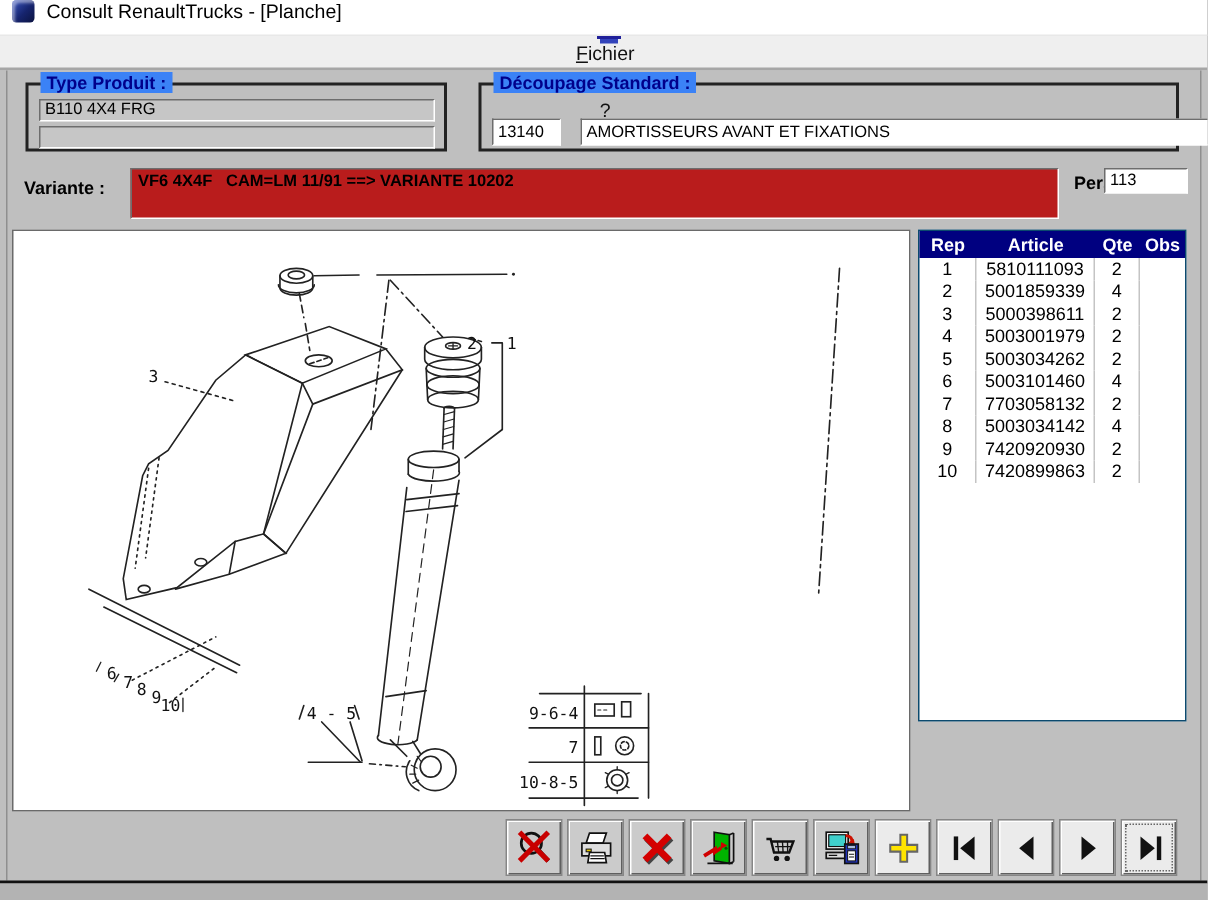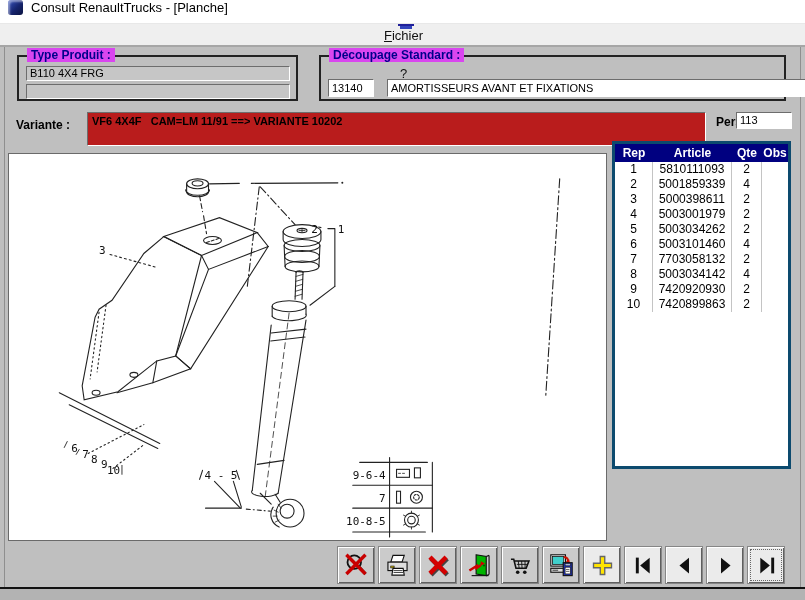--- a/index.html
+++ b/index.html
@@ -23,21 +23,21 @@
   .menu-item::first-letter { text-decoration:underline; }
 
   
   .frame-left  { position:absolute; left:4px;  top:47px; width:1px; height:540px; background:#8f8f8f; }
   .frame-right { position:absolute; left:800px; top:47px; width:1px; height:540px; background:#8f8f8f; }
   .bottom-line { position:absolute; left:0; top:587px; width:805px; height:2px; background:#111; }
   .status-strip{ position:absolute; left:0; top:589px; width:805px; height:11px; background:#b3b3b3; }
 
   
   .groupbox { position:absolute; border:2px solid #222; }
-  .groupbox .gb-label { position:absolute; top:-9px; left:8px; background:#d946ef; padding:0 4px; color:#00008B; font-weight:bold; font-size:12px; white-space:nowrap; }
+  .groupbox .gb-label { position:absolute; top:-9px; left:8px; background:#3b82f6; padding:0 4px; color:#00008B; font-weight:bold; font-size:12px; white-space:nowrap; }
   .gb-type { left:17px; top:55px; width:281px; height:46px; }
   .gb-dec  { left:319px; top:55px; width:467px; height:46px; }
 
   .sunken { border-top:1px solid #6d6d6d; border-left:1px solid #6d6d6d; border-bottom:1px solid #fff; border-right:1px solid #fff; font-size:11px; font-weight:normal; color:#000; line-height:13px; padding:0 3px; overflow:hidden; white-space:nowrap; }
   .f-gray { background:#c6c6c6; }
   .f-white{ background:#ffffff; }
 
   .tp-line1 { position:absolute; left:7px; top:9px;  width:264px; height:15px; }
   .tp-line2 { position:absolute; left:7px; top:27px; width:264px; height:15px; }
   .dec-code { position:absolute; left:7px; top:22px; width:46px; height:18px; line-height:16px; }
@@ -47,21 +47,21 @@
   .lbl { position:absolute; font-size:12px; font-weight:bold; color:#000; }
   .variante-box { position:absolute; left:87px; top:112px; width:619px; height:34px; background:#b91c1c; border-top:1px solid #6d6d6d; border-left:1px solid #6d6d6d; border-bottom:1px solid #fff; border-right:1px solid #fff; font-size:11px; font-weight:bold; padding:2px 4px; white-space:pre; }
   .pers-box { position:absolute; left:736px; top:112px; width:56px; height:17px; line-height:15px; }
 
   
   .draw-panel { position:absolute; left:8px; top:153px; width:599px; height:388px; background:#fff; border:1px solid #6a6a6a; }
   .draw-panel svg { display:block; width:100%; height:100%; }
   .dtext { font-family:"DejaVu Sans Mono", monospace; font-size:11px; fill:#111; }
 
   
-  .table-panel { position:absolute; left:612px; top:141px; width:179px; height:328px; background:#fff; border:3px solid #0c4a6e; }
+  .table-panel { position:absolute; left:612px; top:153px; width:179px; height:328px; background:#fff; border:1px solid #0c4a6e; }
   .thead { display:flex; height:18px; background:#000080; color:#fff; font-size:12px; font-weight:bold; line-height:18px; }
   .trow  { display:flex; height:15px; font-size:12px; line-height:15px; color:#000; }
   .hcell, .tcell { text-align:center; overflow:hidden; }
   .c0 { width:38px; } .c1 { width:79px; } .c2 { width:30px; } .c3 { flex:1; }
   .trow .c0, .trow .c1, .trow .c2 { border-right:1px solid #c4c4c4; }
 
   
   .toolbar-btn { position:absolute; top:546px; width:38px; height:38px; border:1px solid #868686; box-shadow:inset 1px 1px 0 #ffffff, inset -1px -1px 0 #5f5f5f; display:flex; align-items:center; justify-content:center; cursor:default; }
   .tb-gray  { background:#cbcbcb; }
   .tb-light { background:#ebebeb; }

